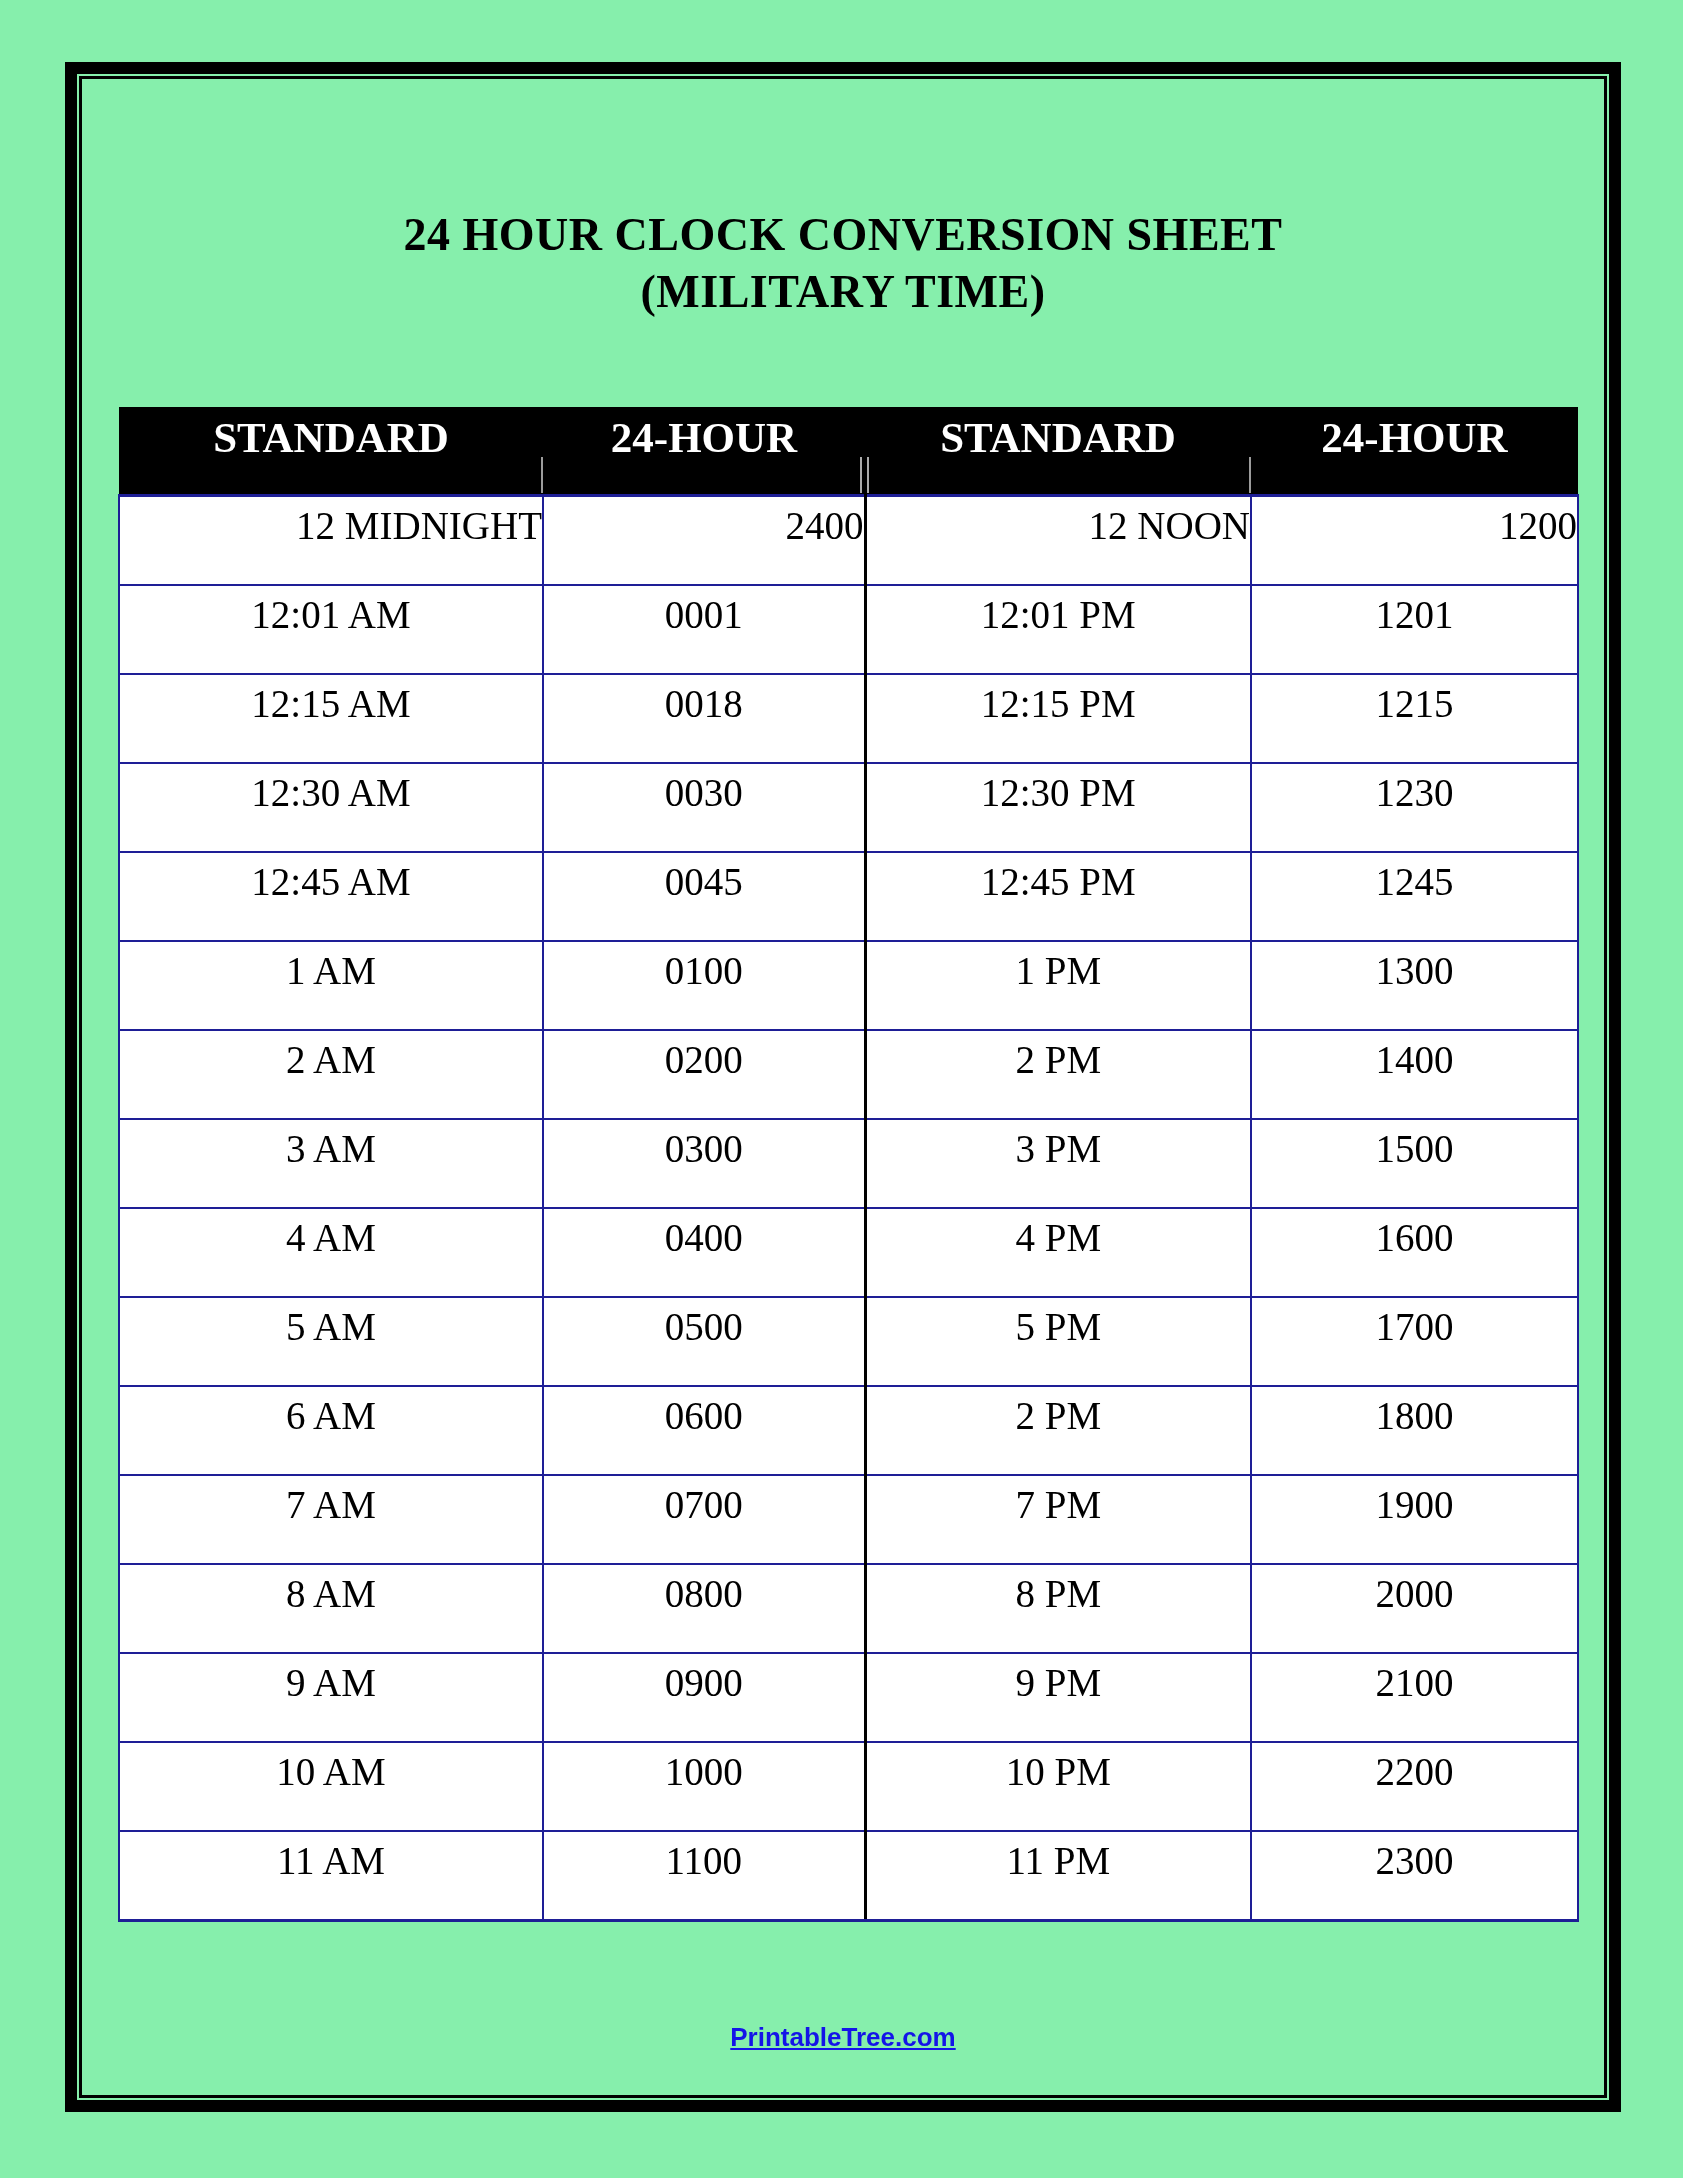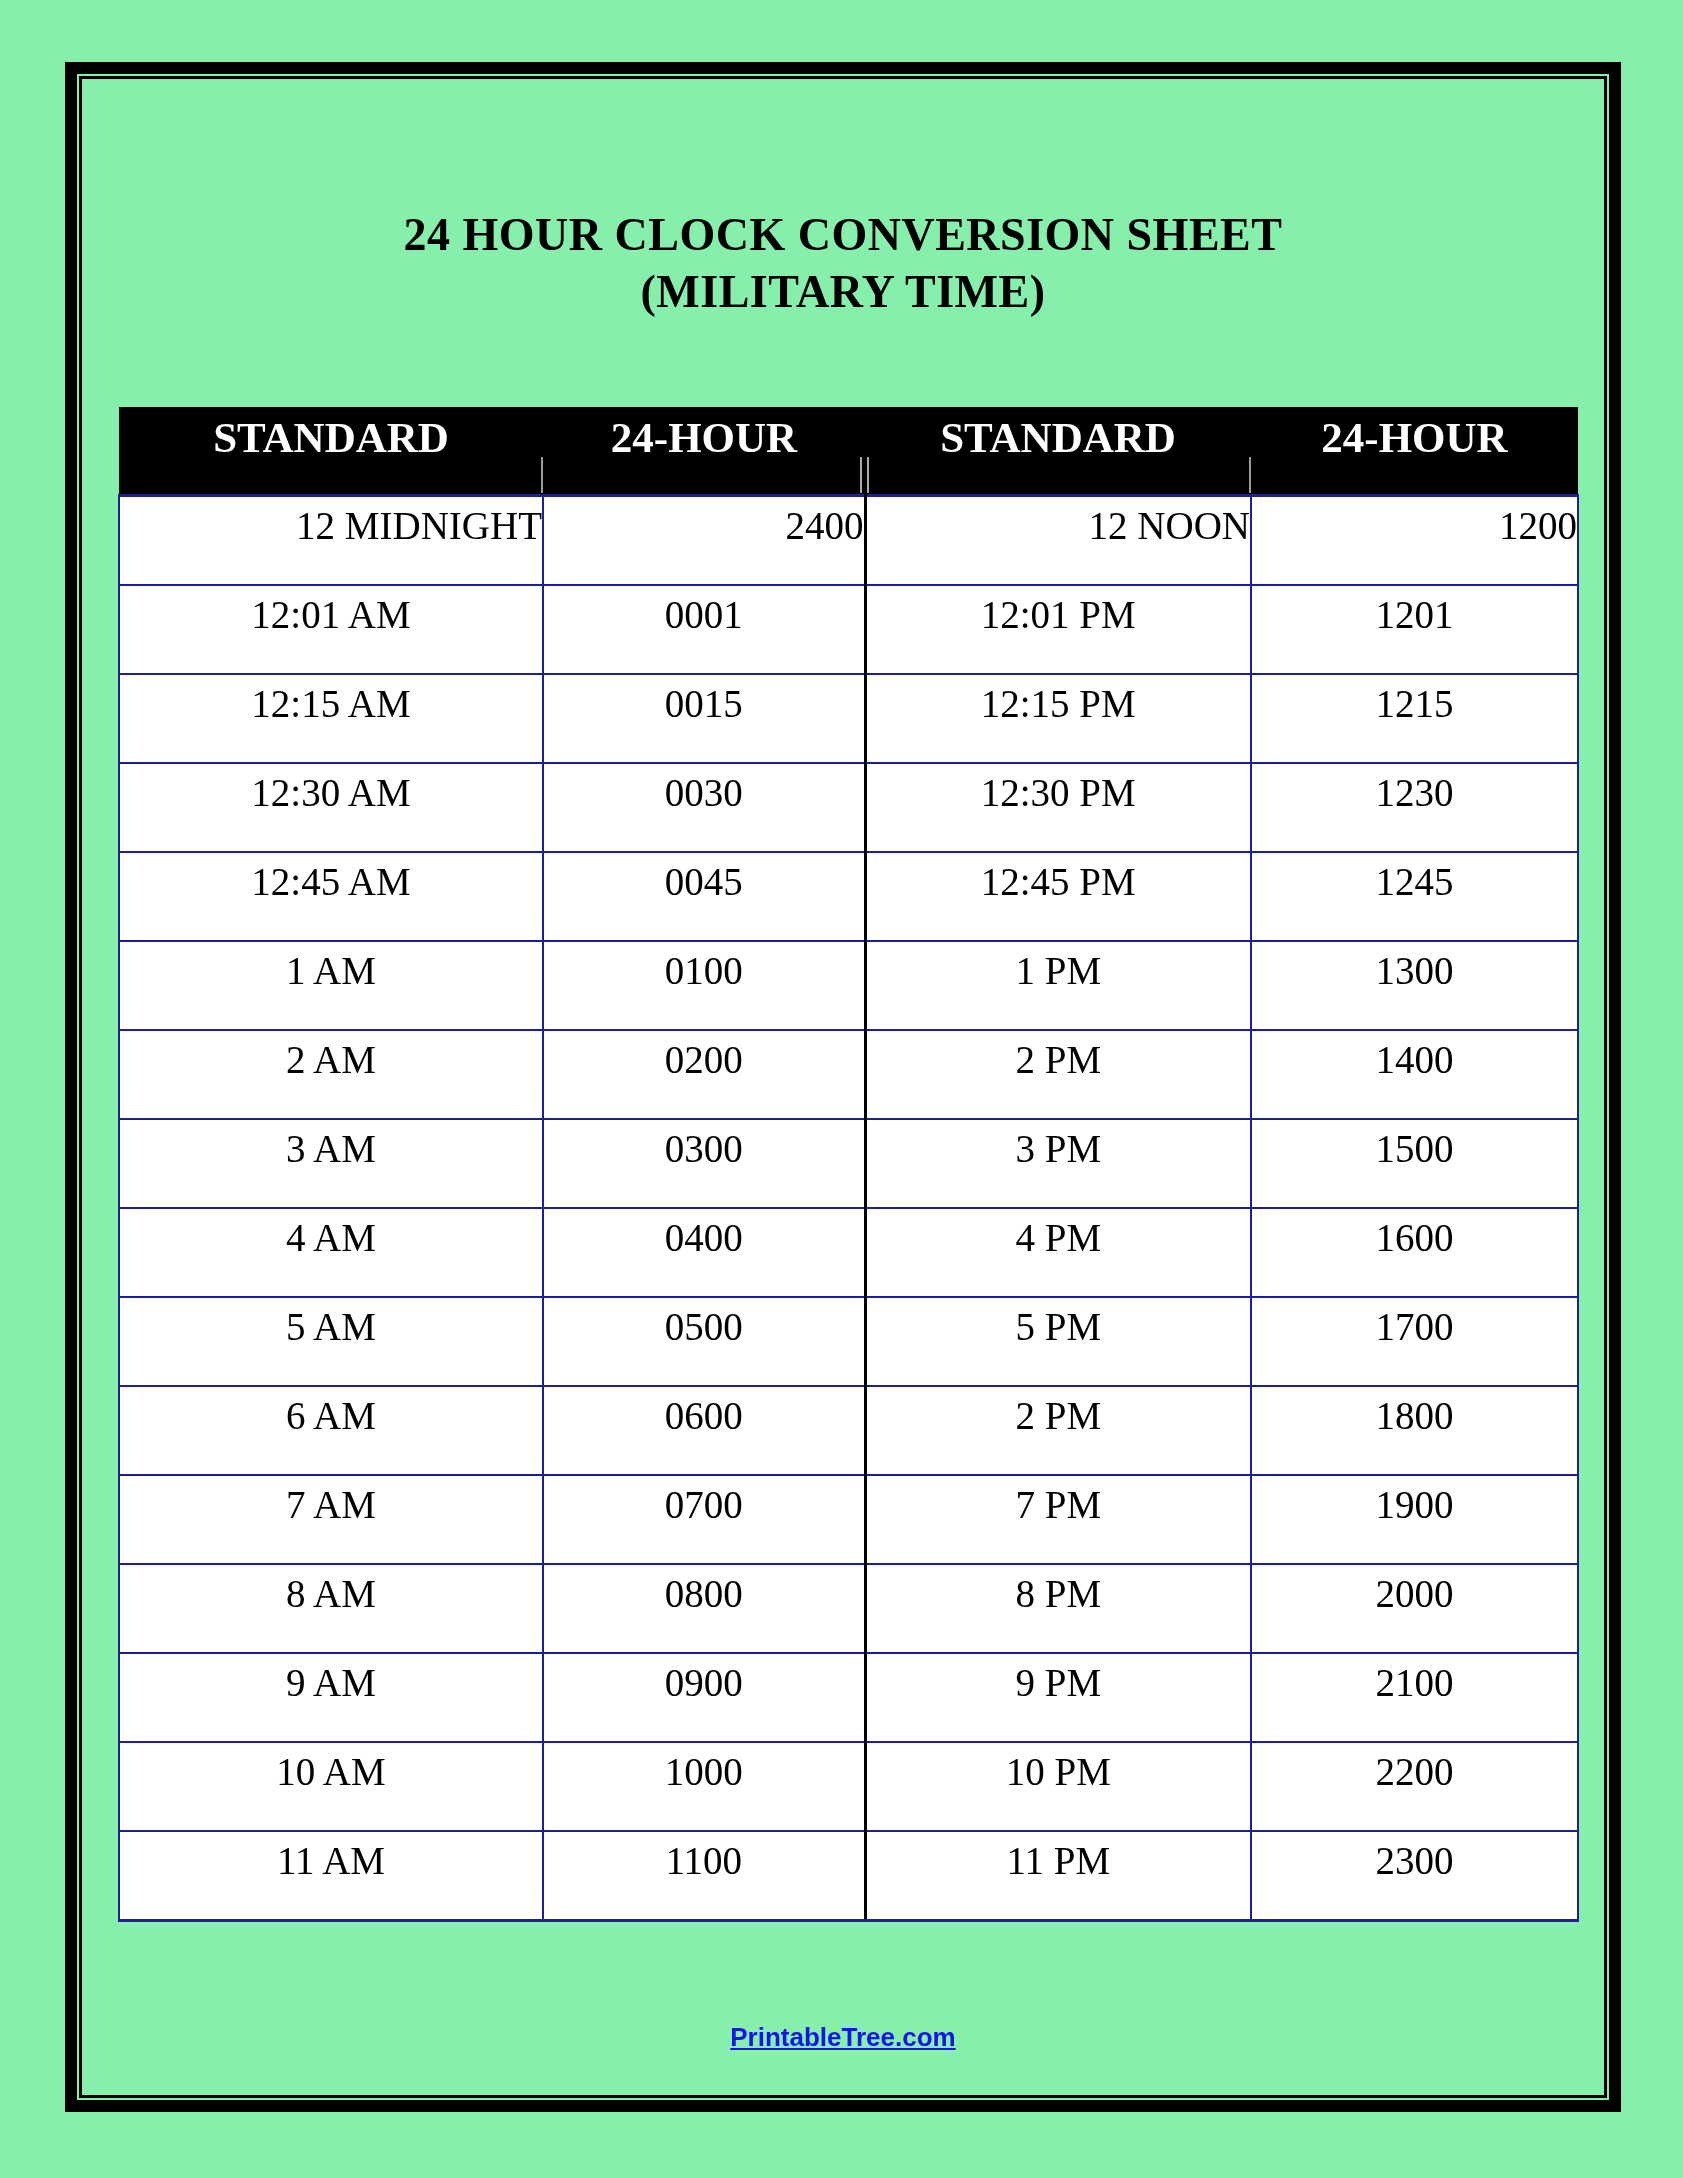--- a/index.html
+++ b/index.html
@@ -113,21 +113,21 @@
     <td>1200</td>
   </tr>
           <tr>
     <td>12:01 AM</td>
     <td>0001</td>
     <td>12:01 PM</td>
     <td>1201</td>
   </tr>
           <tr>
     <td>12:15 AM</td>
-    <td>0015</td>
+    <td>0018</td>
     <td>12:15 PM</td>
     <td>1215</td>
   </tr>
           <tr>
     <td>12:30 AM</td>
     <td>0030</td>
     <td>12:30 PM</td>
     <td>1230</td>
   </tr>
           <tr>

